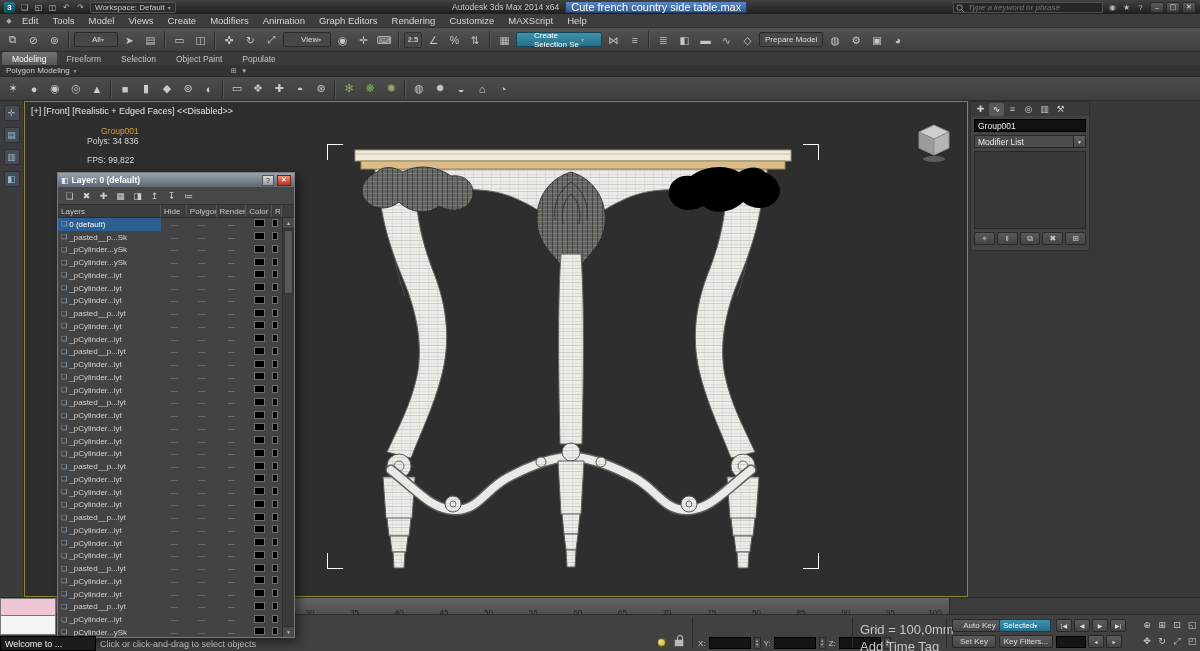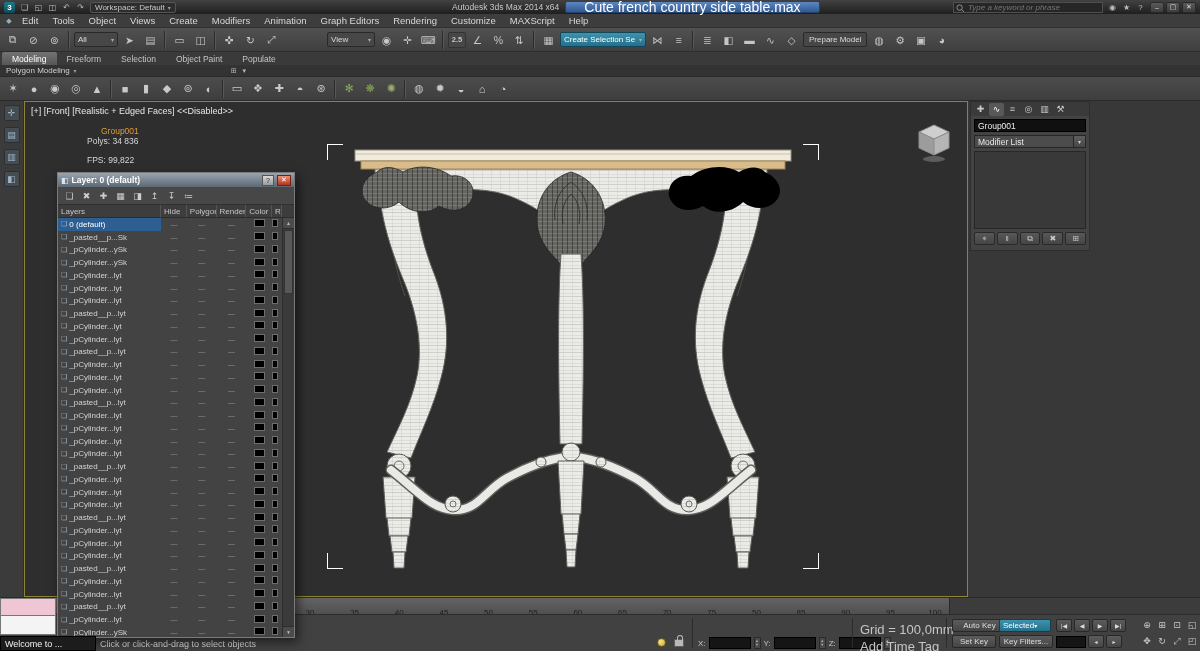--- a/index.html
+++ b/index.html
@@ -11,21 +11,21 @@
   background:linear-gradient(#424242,#1f1f1f);display:flex;align-items:center;
   padding:0 4px;gap:3px;font-size:8.5px;color:#c9c9c9;z-index:30}
 .logo{width:11px;height:11px;background:linear-gradient(#1b7a8c,#0d4a58);color:#fff;
   font-size:8px;font-weight:bold;display:grid;place-items:center;border-radius:2px}
 .qat{width:13px;height:11px;text-align:center;font-size:8px;color:#bdbdbd;display:grid;place-items:center}
 .ws-dd{height:11px;background:#2d2d2d;border:1px solid #555;border-radius:2px;
   display:flex;align-items:center;gap:3px;padding:0 4px;font-size:8px}
 .ws-dd .dd-a{font-size:6px;color:#999}
 #tb-titles{position:absolute;left:452px;top:1px;display:flex;gap:6px;align-items:center;height:12px}
 .doc-chip{background:linear-gradient(#5b87c5,#31598f);border:1px solid #24406b;border-radius:2px;
-  padding:0 18px;color:#fff;height:12px;display:flex;align-items:center;font-size:14px}
+  padding:0 5px;color:#fff;height:12px;display:flex;align-items:center;font-size:11px}
 #tb-right{margin-left:auto;display:flex;align-items:center;gap:3px}
 .search-wrap{position:relative}
 .search{width:150px;height:11px;background:#262626;border:1px solid #4f4f4f;color:#999;
   font-style:italic;font-size:8px;padding:0 3px 0 14px}
 .search-wrap svg{position:absolute;left:3px;top:2px}
 .win-btn{width:14px;height:11px;background:linear-gradient(#5a5a5a,#3c3c3c);
   border:1px solid #2a2a2a;display:grid;place-items:center;font-size:7px;color:#ddd;border-radius:2px}
 
 
 #menubar{position:absolute;left:0;top:14px;width:1200px;height:14px;background:#3d3d3d;
@@ -35,21 +35,21 @@
 .menu-item{padding:0 7px;height:14px;display:flex;align-items:center}
 
 
 #toolbar{position:absolute;left:0;top:28px;width:1200px;height:24px;
   background:linear-gradient(#515151,#3f3f3f);border-bottom:1px solid #2d2d2d;
   display:flex;align-items:center;padding:0 3px;gap:2px;z-index:28}
 .tb-icon{width:19px;height:19px;display:grid;place-items:center;font-size:10.5px;color:#c6c6c6;border-radius:2px}
 .tb-chip{font-size:7.5px;font-weight:bold;border:1px solid #333;background:#474747;width:18px;height:16px}
 .tb-sep{width:2px;height:18px;border-left:1px solid #2c2c2c;border-right:1px solid #585858;margin:0 2px}
 .tb-dd{height:15px;background:#474747;border:1px solid #292929;border-radius:2px;display:flex;
-  align-items:center;font-size:8px;color:#ddd;padding:0 3px;justify-content:space-between;flex:none}
+  align-items:center;font-size:8px;color:#ddd;padding:0 17px;justify-content:space-between;flex:none}
 .tb-dd .dd-a{font-size:6px;color:#aaa}
 .tb-field{background:linear-gradient(#3d93ad,#25708a);border-color:#14465a;color:#fff}
 .tb-btn{height:15px;background:#474747;border:1px solid #292929;border-radius:2px;font-size:8px;
   color:#ddd;display:flex;align-items:center;padding:0 5px;flex:none}
 
 
 #ribbon-tabs{position:absolute;left:0;top:52px;width:1200px;height:13px;background:#3a3a3a;
   display:flex;align-items:flex-end;padding-left:2px;font-size:8.5px;color:#c4c4c4;z-index:27}
 .rtab{padding:0 10px;height:13px;display:flex;align-items:center}
 .rtab.active{background:linear-gradient(#737373,#575757);color:#fff;border-radius:2px 2px 0 0}
@@ -231,21 +231,21 @@
         <span class="win-btn">✕</span>
       </span>
   </span>
 </div>
 
 <div id="menubar">
   <span class="mb-ico">◆</span>
   <span id="menu-items" style="display:flex">
       <span class="menu-item">Edit</span>
       <span class="menu-item">Tools</span>
-      <span class="menu-item">Object</span>
+      <span class="menu-item">Model</span>
       <span class="menu-item">Views</span>
       <span class="menu-item">Create</span>
       <span class="menu-item">Modifiers</span>
       <span class="menu-item">Animation</span>
       <span class="menu-item">Graph Editors</span>
       <span class="menu-item">Rendering</span>
       <span class="menu-item">Customize</span>
       <span class="menu-item">MAXScript</span>
       <span class="menu-item">Help</span>
     </span>
@@ -262,21 +262,21 @@
     </span>
     <span class="tb-icon">➤</span>
     <span class="tb-icon">▤</span>
     <span class="tb-sep"></span>
     <span class="tb-icon">▭</span>
     <span class="tb-icon">◫</span>
     <span class="tb-sep"></span>
     <span class="tb-icon">✜</span>
     <span class="tb-icon">↻</span>
     <span class="tb-icon">⤢</span>
-    <span class="tb-dd" style="width: 48px; margin-left: 44px;">
+    <span class="tb-dd" style="width: 48px;">
       <span class="dd-v">View</span>
       <span class="dd-a">▾</span>
     </span>
     <span class="tb-icon">◉</span>
     <span class="tb-icon">✛</span>
     <span class="tb-icon">⌨</span>
     <span class="tb-sep"></span>
     <span class="tb-icon tb-chip">2.5</span>
     <span class="tb-icon">∠</span>
     <span class="tb-icon">%</span>

